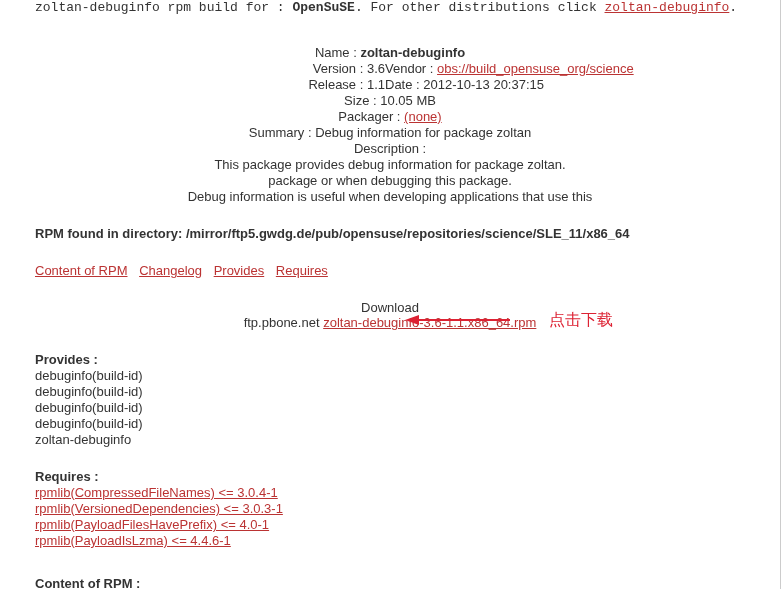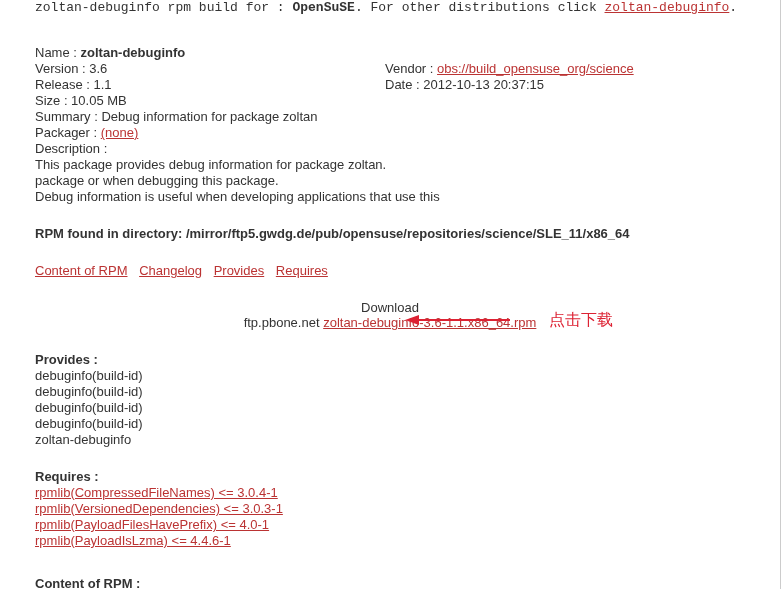--- a/index.html
+++ b/index.html
@@ -27,26 +27,28 @@
     .bold {
       font-weight: bold;
     }
     .field-row {
       display: flex;
       margin: 1px 0;
     }
     .left-col {
       width: 350px;
       flex-shrink: 0;
+      text-align: right;
     }
     .right-col {
       flex: 1;
     }
     .desc-block {
       margin: 1px 0;
+      text-align: center;
     }
     .rpm-found {
       margin: 22px 0;
       font-weight: bold;
     }
     .links-row {
       margin: 8px 0 22px 0;
     }
     .links-row a {
       margin-right: 8px;
@@ -106,22 +108,22 @@
     </div>
     <div class="field-row">
       <div class="left-col">Version : 3.6</div>
       <div class="right-col"><span>Vendor : </span><a href="#">obs://build_opensuse_org/science</a></div>
     </div>
     <div class="field-row">
       <div class="left-col">Release : 1.1</div>
       <div class="right-col">Date : 2012-10-13 20:37:15</div>
     </div>
     <div class="desc-block">Size : 10.05 MB</div>
+    <div class="desc-block"><span>Packager : </span><a href="#">(none)</a></div>
     <div class="desc-block">Summary : Debug information for package zoltan</div>
-    <div class="desc-block"><span>Packager : </span><a href="#">(none)</a></div>
     <div class="desc-block">Description :</div>
     <div class="desc-block">This package provides debug information for package zoltan.</div>
     <div class="desc-block">package or when debugging this package.</div>
     <div class="desc-block">Debug information is useful when developing applications that use this</div>
   </div>
 
   <div class="rpm-found">RPM found in directory: /mirror/ftp5.gwdg.de/pub/opensuse/repositories/science/SLE_11/x86_64</div>
 
   <div class="links-row">
     <a href="#">Content of RPM</a>

